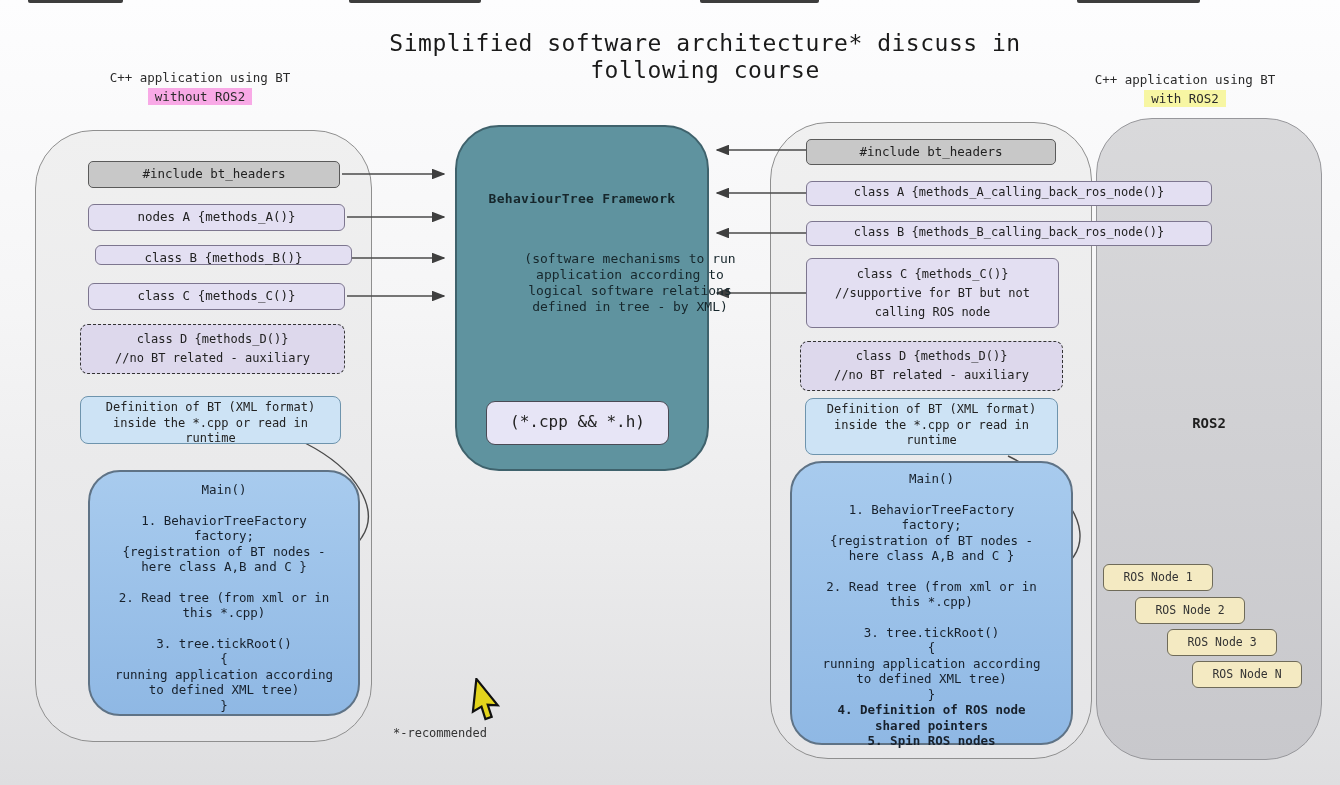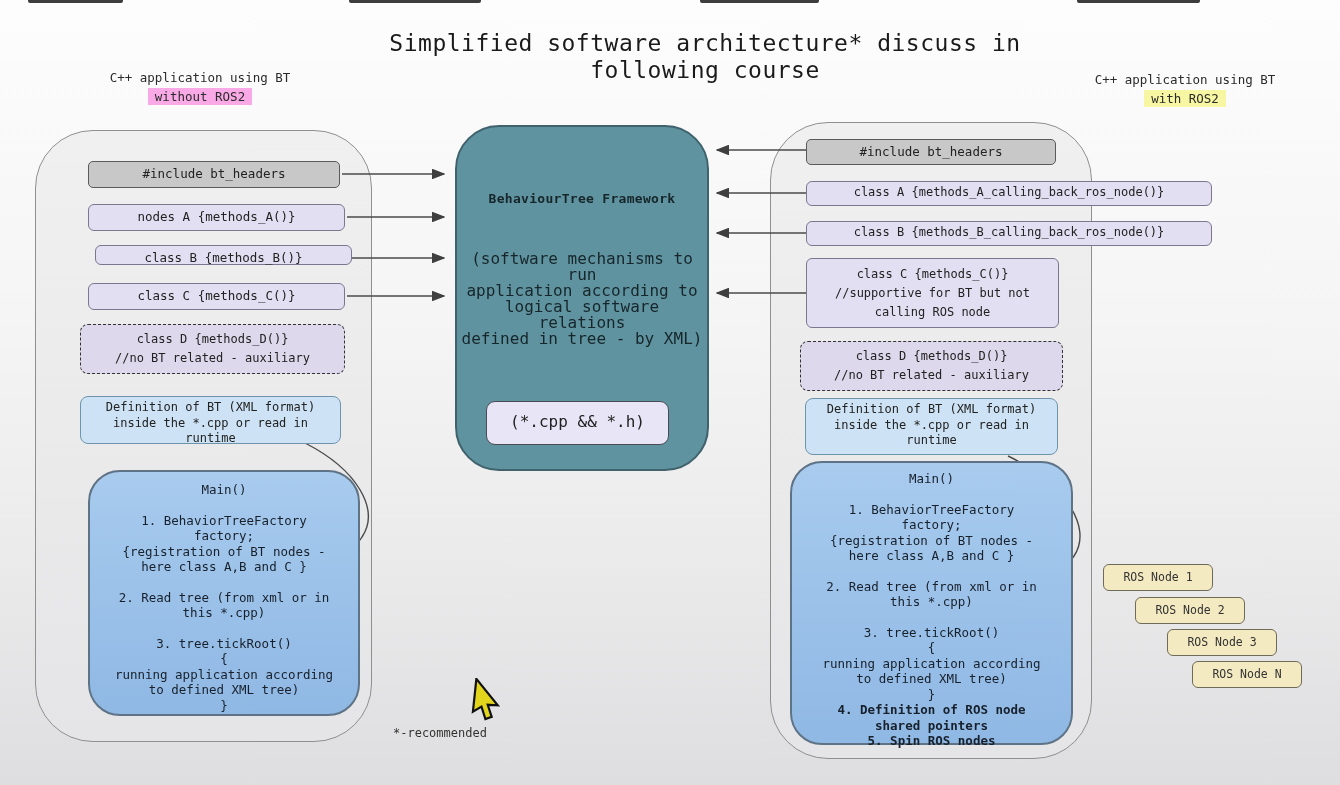--- a/index.html
+++ b/index.html
@@ -39,21 +39,21 @@
     background:linear-gradient(180deg,#a8cbee,#8fb8e4);border:2px solid #5f7386;
     border-radius:32px;font-size:12.5px;line-height:15.4px;padding-top:10px;color:#17202b;
   }
   .main-bold{font-weight:bold;}
 
   .teal-box{
     background:var(--teal,#5f939f);border:2px solid #3f626c;border-radius:44px;
     box-sizing:border-box;z-index:2;color:#16262b;
   }
   .teal-title{font-weight:bold;font-size:13px;letter-spacing:.3px;}
-  .teal-desc{font-size:16px;line-height:16px;}
+  .teal-desc{font-size:13px;line-height:16px;padding-left:48px;}
   .cpp-box{background:#e7e5f6;border:1.5px solid #4a4a55;border-radius:9px;font-size:16px;line-height:40px;color:#222;}
 
   .ros2-title{font-weight:bold;font-size:14px;color:#1e1e1e;}
   .node-box{
     background:var(--cream,#f4eac2);border:1.5px solid #6f6b59;border-radius:6px;
     width:110px;height:27px;line-height:24px;font-size:11.5px;box-sizing:border-box;z-index:2;color:#333;
   }
   .footnote{font-size:12px;color:#333;}
   svg.layer{position:absolute;left:0;top:0;z-index:2;pointer-events:none;}
   .long{z-index:3;}
@@ -75,20 +75,23 @@
     <div>C++ application using BT</div>
     <div><span class="hl-pink">without ROS2</span></div>
   </div>
   <div class="abs ctr col-header" style="left:1045px;top:70px;">
     <div>C++ application using BT</div>
     <div><span class="hl-yellow">with ROS2</span></div>
   </div>
 
   <div class="abs container" style="left:35px;top:130px;width:337px;height:612px;"></div>
   <div class="abs container" style="left:770px;top:122px;width:322px;height:637px;"></div>
+  <div class="abs ros2-col" style="left:1096px;top:118px;width:226px;height:642px;">
+    <div class="abs ctr ros2-title" style="left:0;top:296px;width:100%;">ROS2</div>
+  </div>
 
   <svg class="layer" width="1340" height="785" viewBox="0 0 1340 785">
     <defs>
       <marker id="ah" viewBox="0 0 10 8" refX="9" refY="4" markerWidth="9.5" markerHeight="7.6" orient="auto-start-reverse">
         <path d="M0,0 L10,4 L0,8 z" fill="#3f3f3f"></path>
       </marker>
     </defs>
     <g stroke="#4a4a4a" stroke-width="1.4" fill="none">
       <path d="M342,174 L444,174" marker-end="url(#ah)"></path>
       <path d="M347,217 L444,217" marker-end="url(#ah)"></path>

